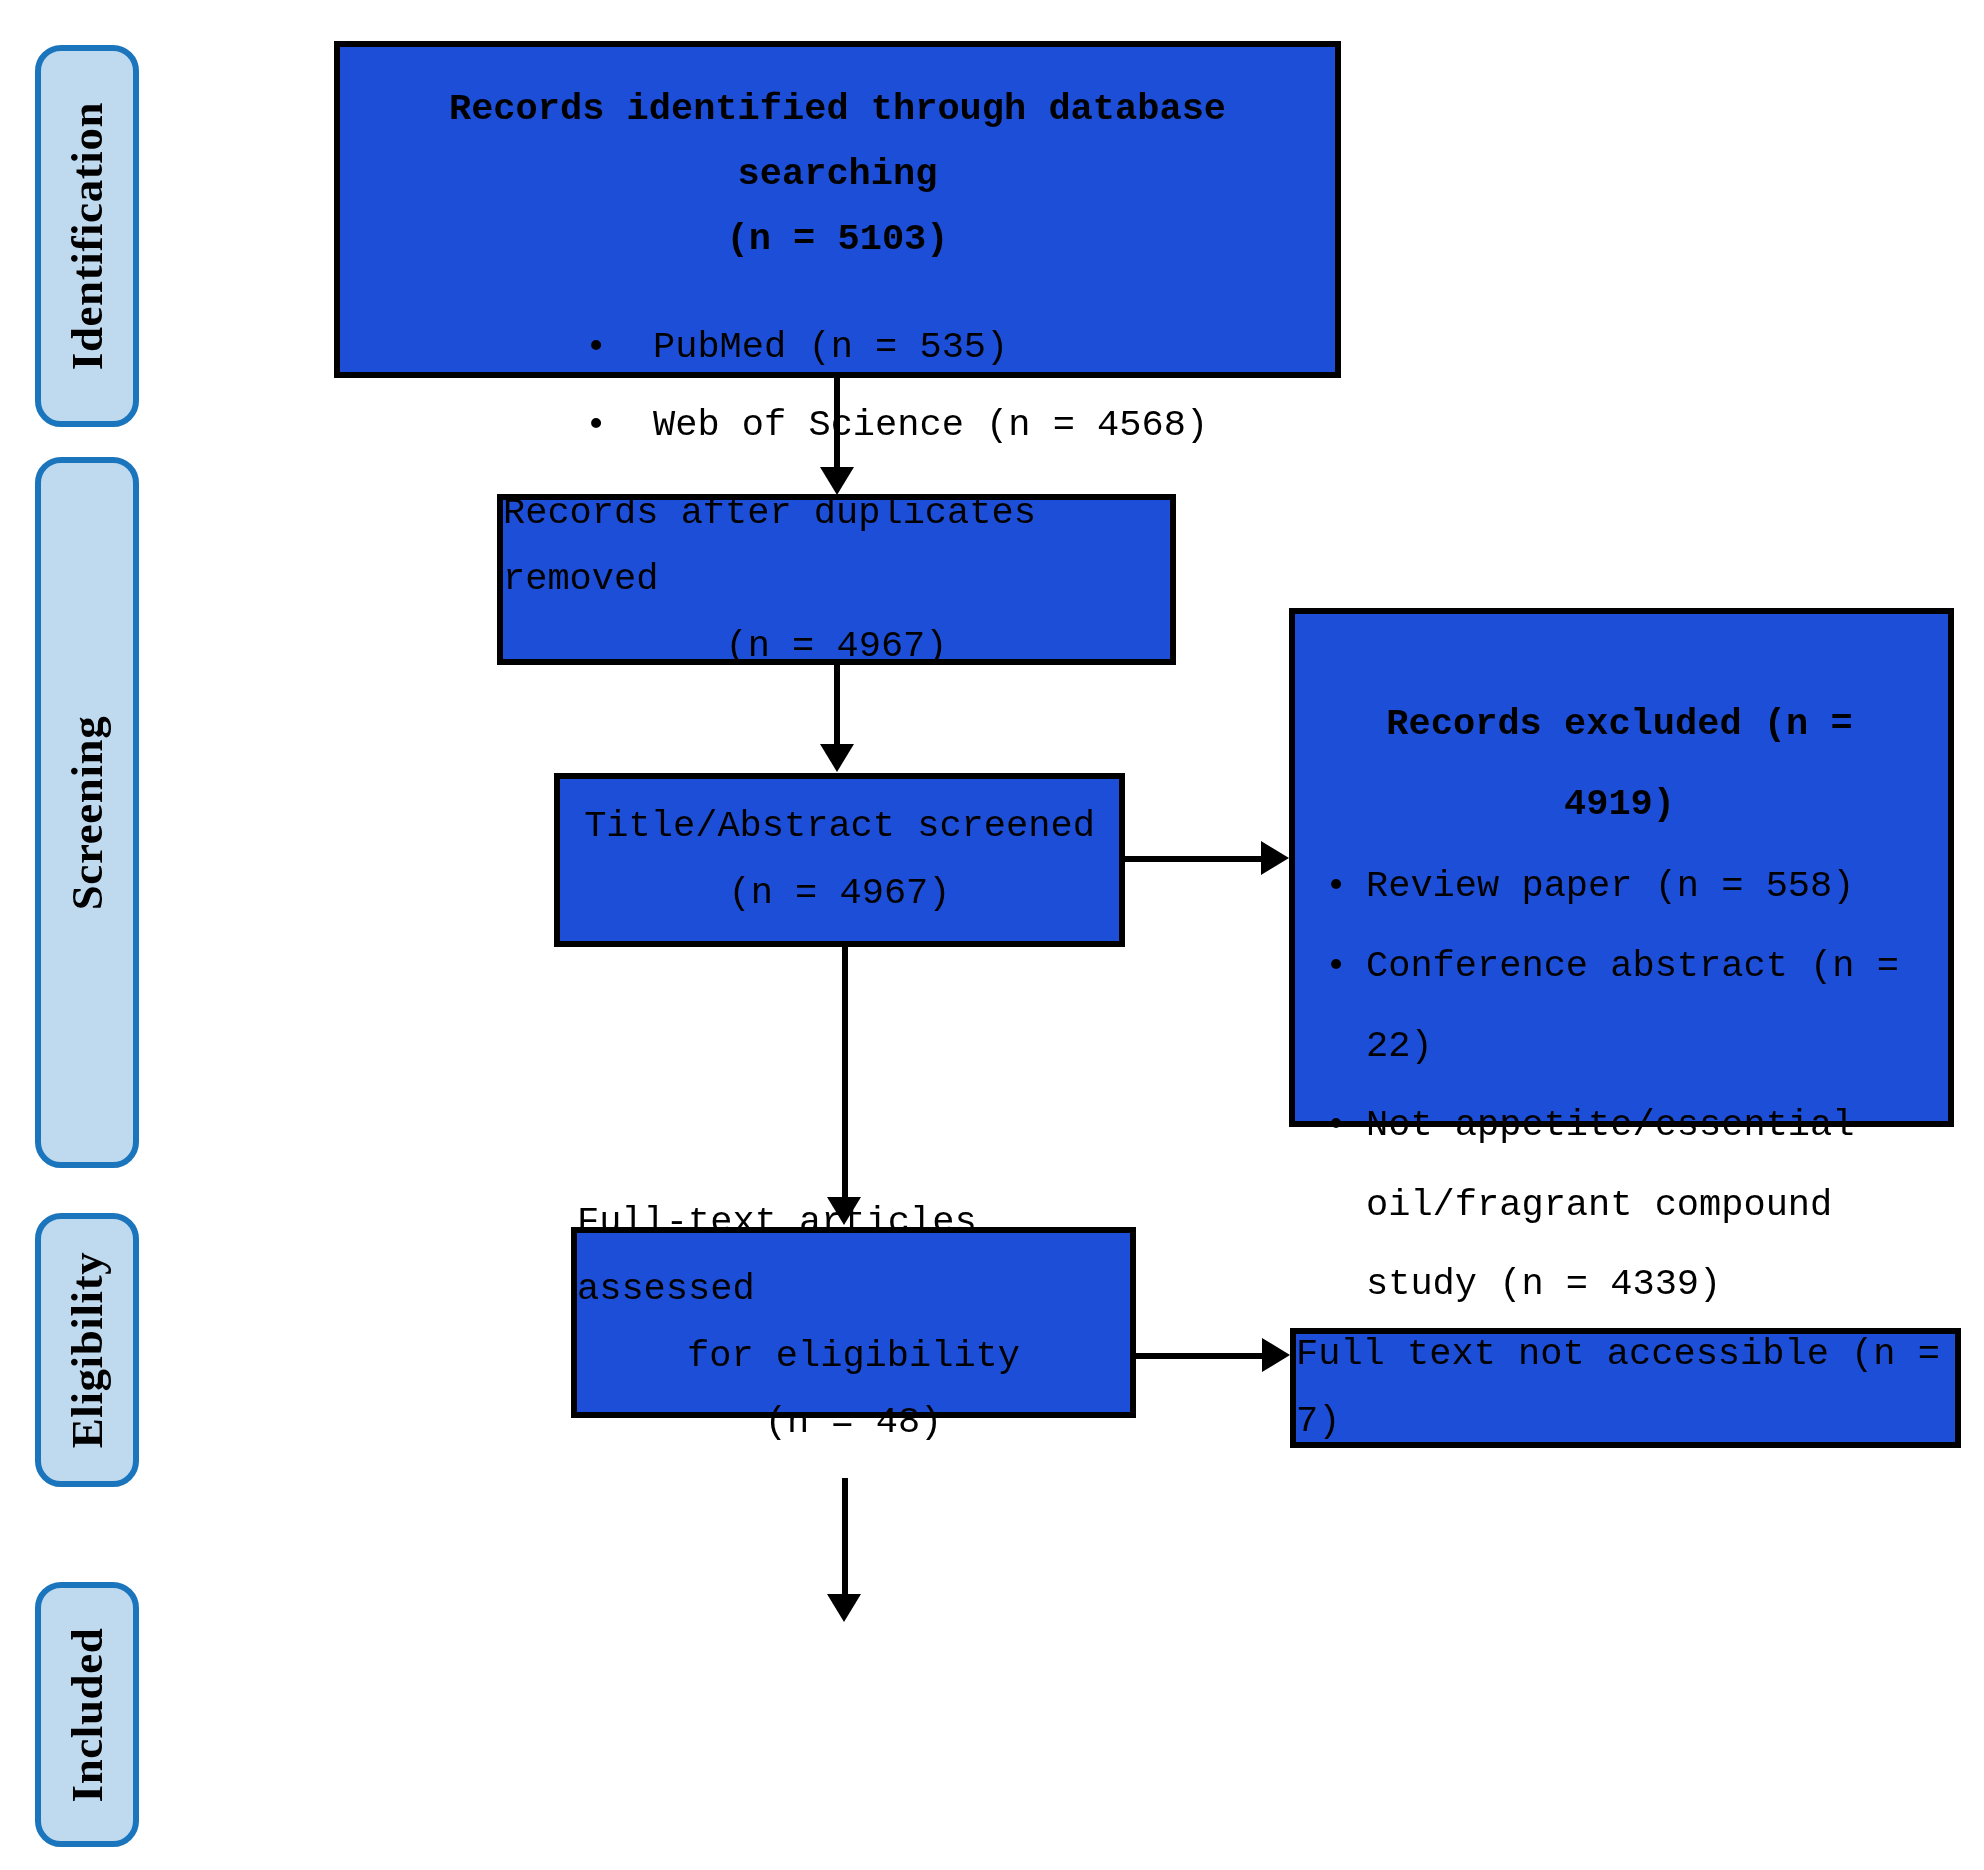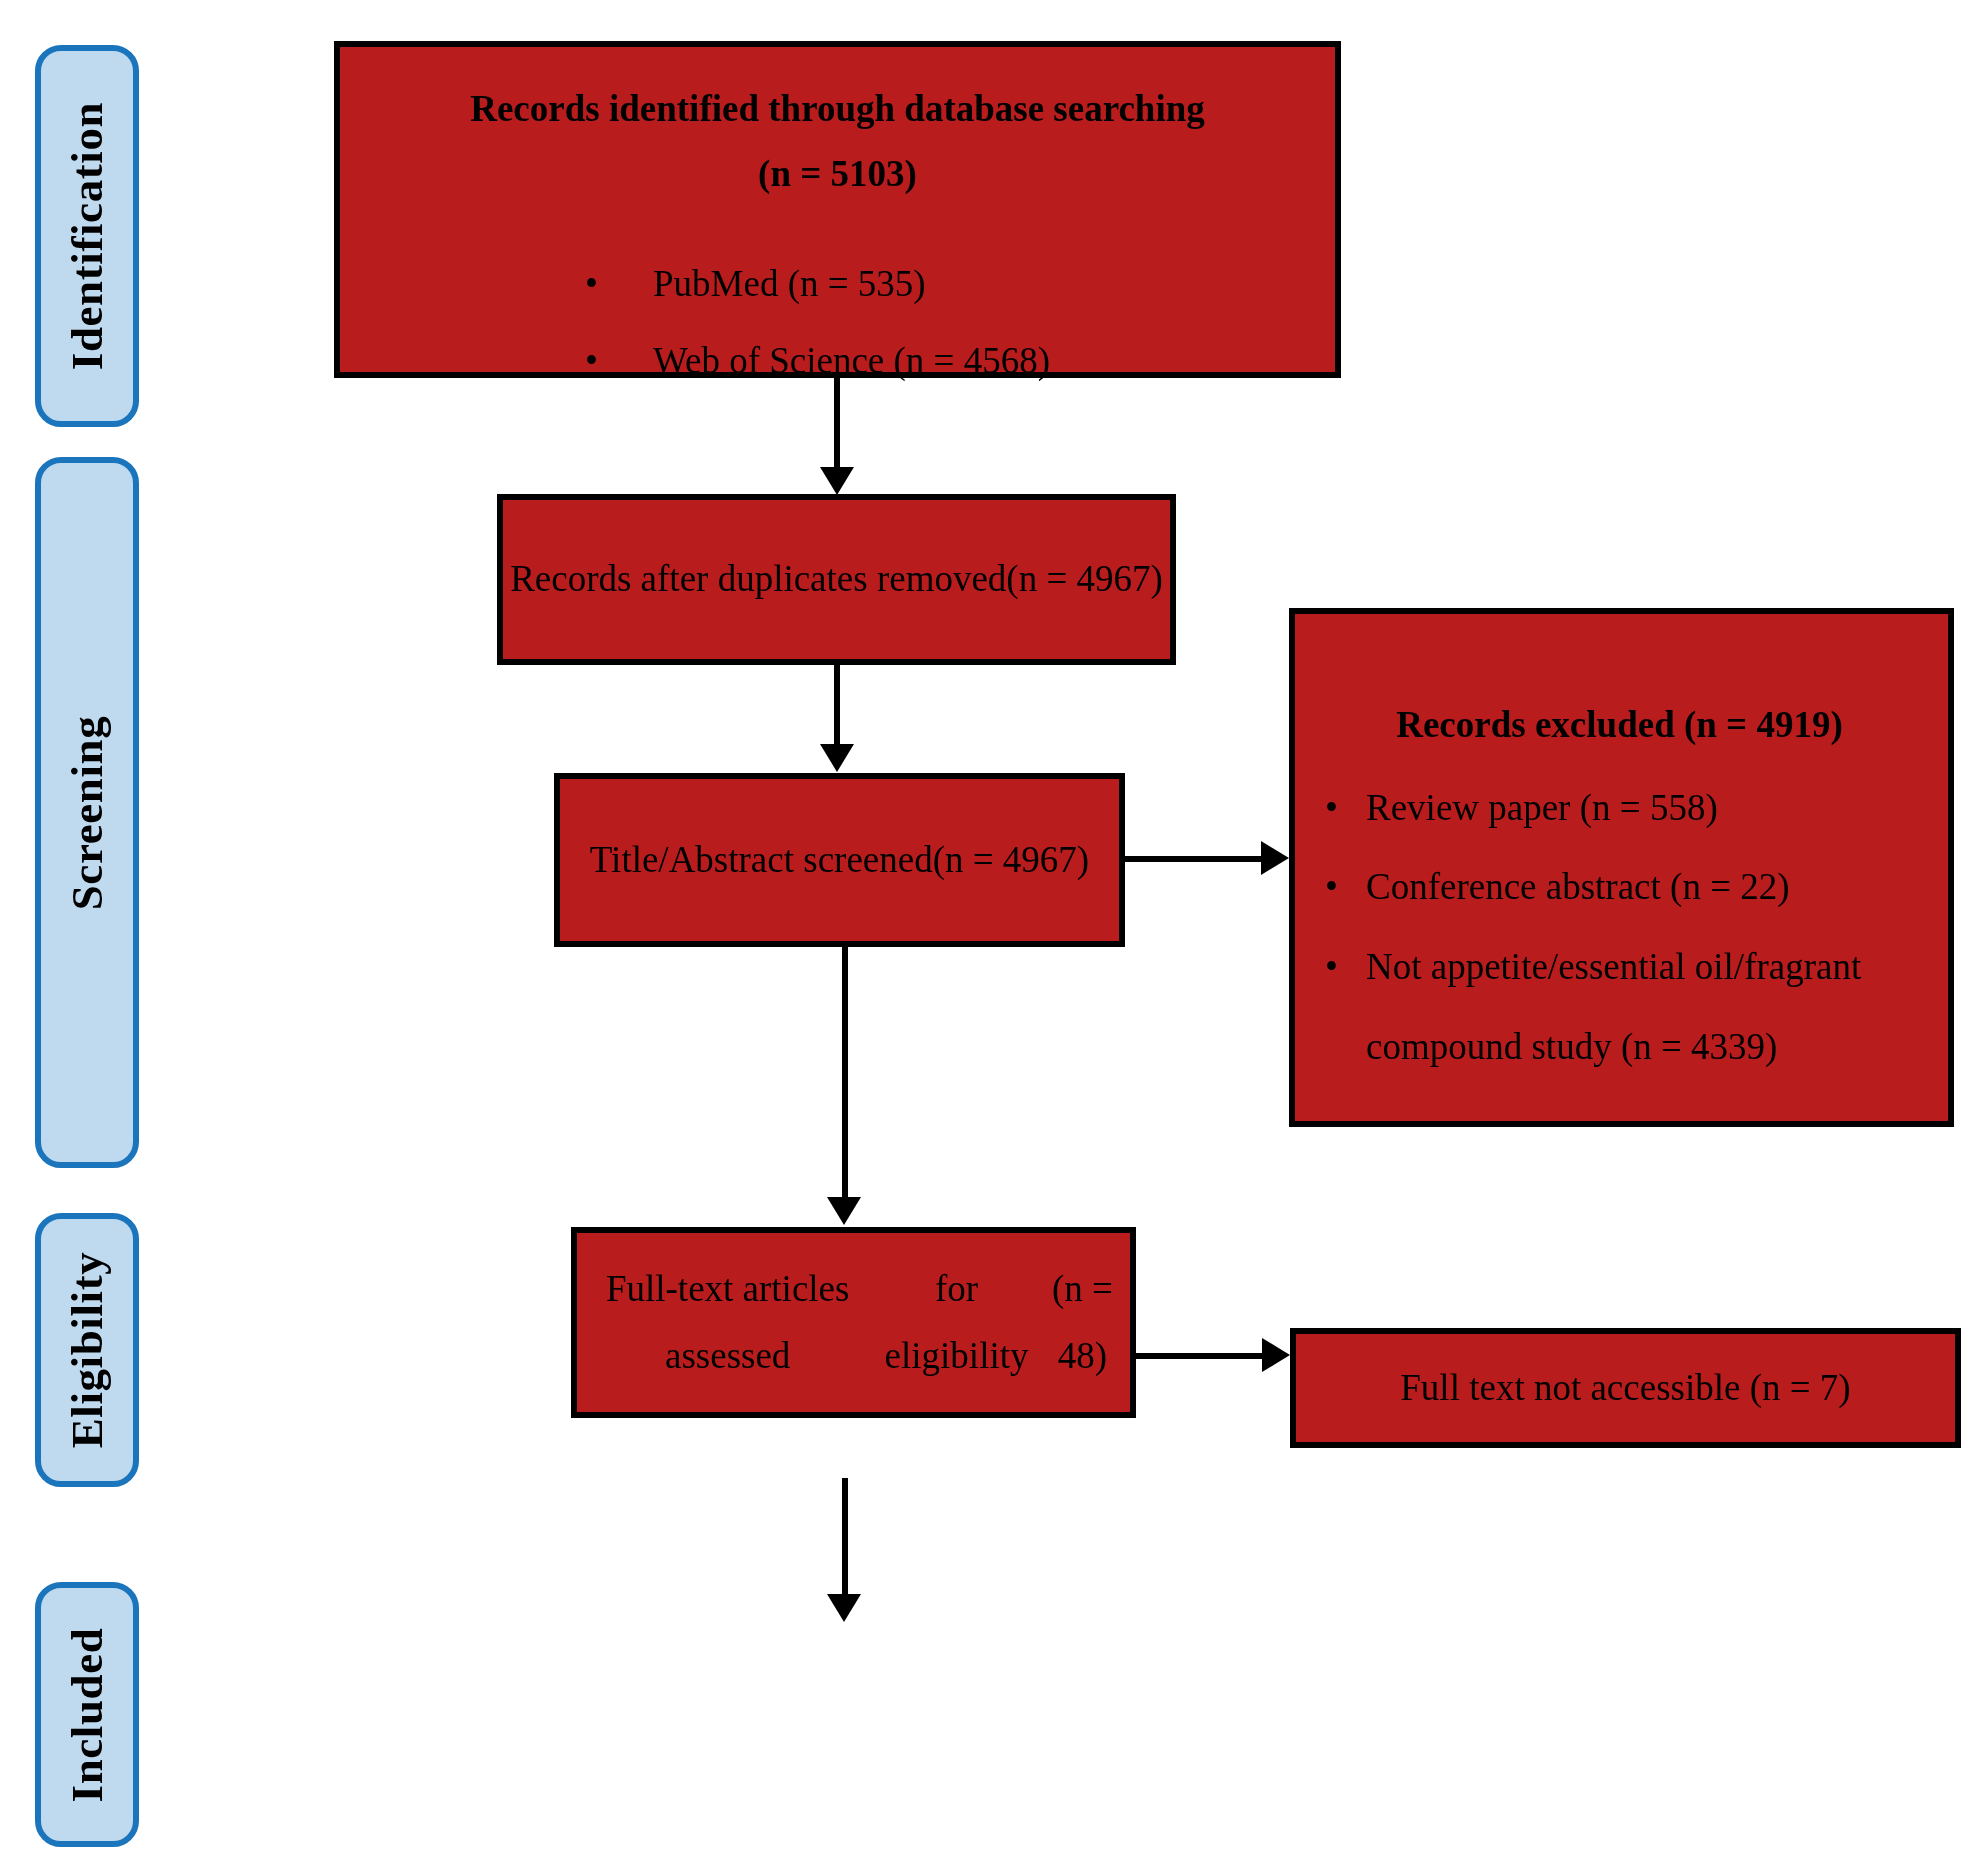--- a/index.html
+++ b/index.html
@@ -22,30 +22,31 @@
   .stage-label{
     transform:rotate(-90deg);
     white-space:nowrap;
     font-weight:bold;
     font-size:45px;
     letter-spacing:0.6px;
   }
   
   .fbox{
     position:absolute;
-    background:#b91c1c;
+    background:#1d4ed8;
     border:6.3px solid #000000;
     box-sizing:border-box;
     font-size:37px;
     line-height:1.8;
+    font-family:Liberation Mono, monospace;
   }
   .center-col{
-    display:flex;flex-direction:row;
+    display:flex;flex-direction:column;
     align-items:center;justify-content:center;
-    text-align:center;height:100%;
+    height:100%;
   }
   .bold{font-weight:bold;}
   
   .idbox-head{padding-top:30px;text-align:center;line-height:1.75;}
   .idbox-bullets{margin:38px 0 0 245px;line-height:2.1;}
   .bullet-row{display:flex;align-items:baseline;}
   .bullet-row .dot{width:68px;flex:0 0 68px;}
   
   .excl-inner{padding:33px 34px 0 30px;line-height:2.15;margin-top:38px;}
   .excl-title{text-align:center;}

